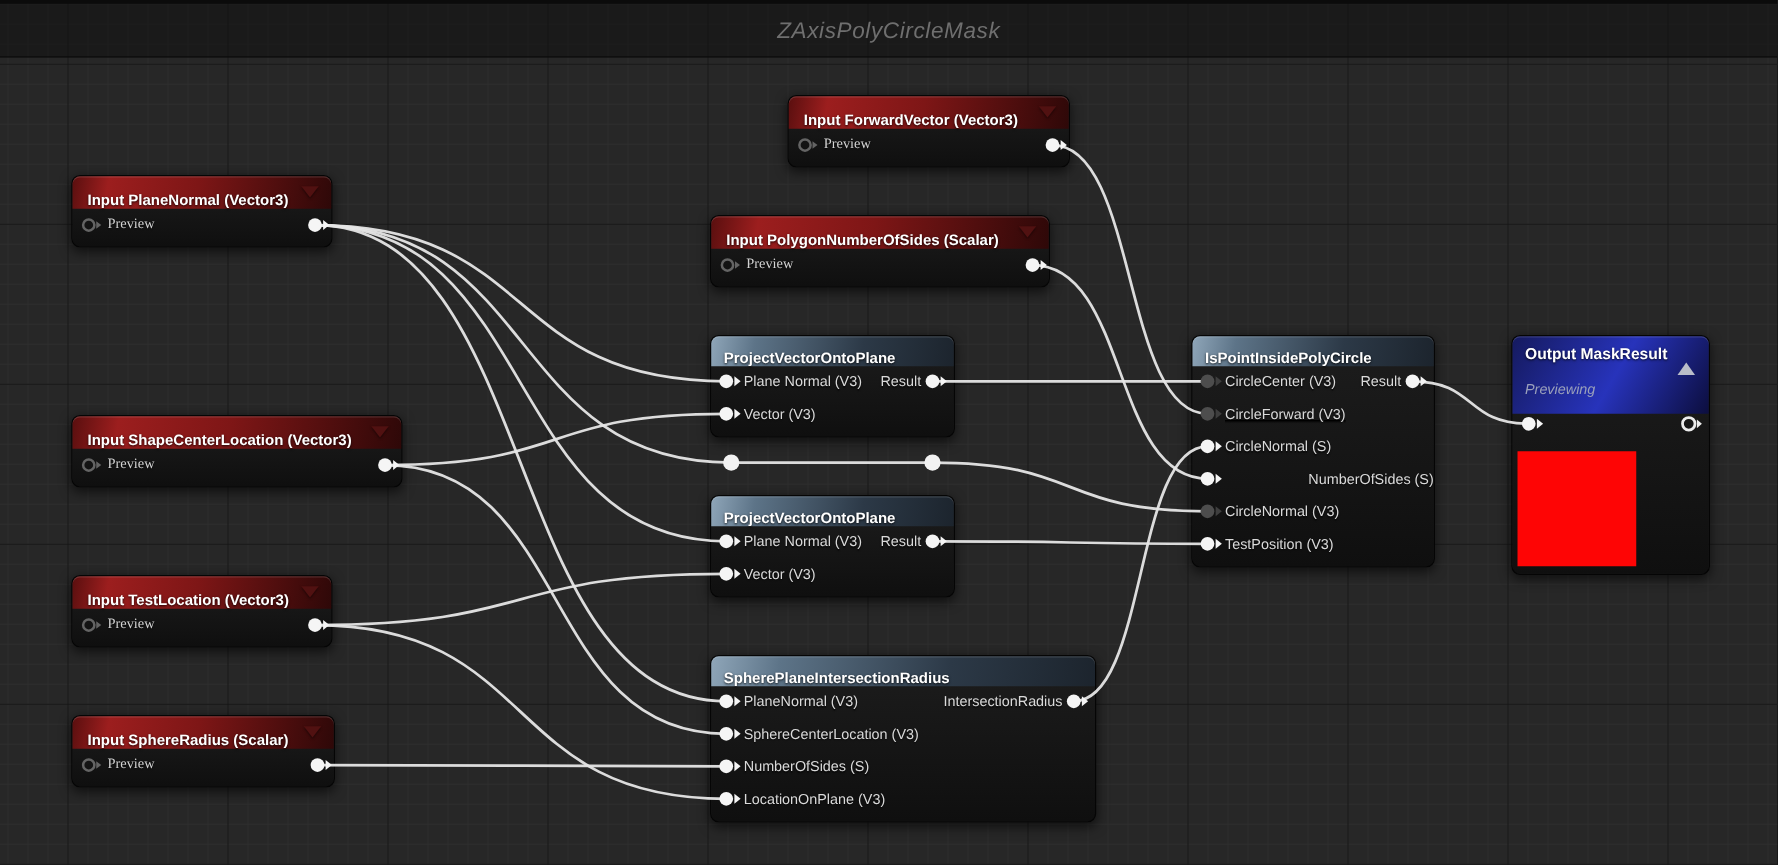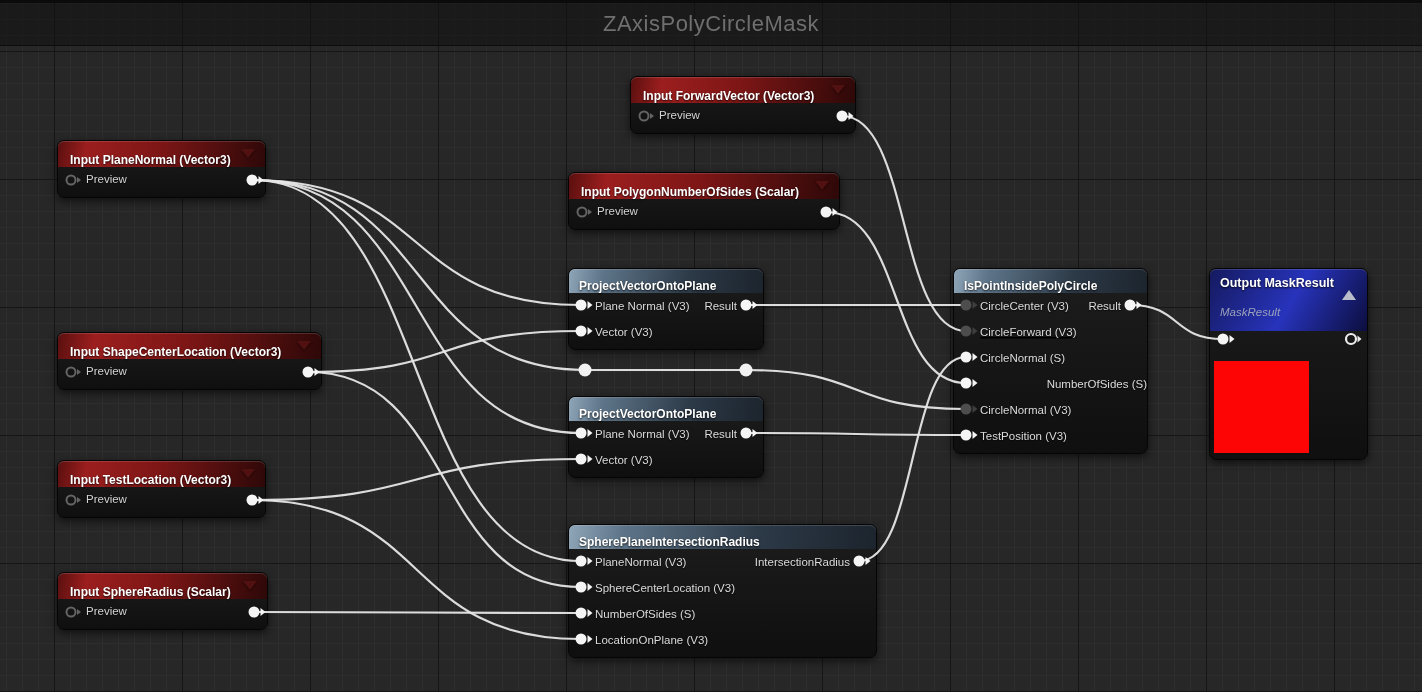--- a/index.html
+++ b/index.html
@@ -9,21 +9,21 @@
     background-image:
       linear-gradient(#161616 1px, transparent 1px),
       linear-gradient(90deg,#161616 1px, transparent 1px),
       linear-gradient(#2e2e2e 1px, transparent 1px),
       linear-gradient(90deg,#2e2e2e 1px, transparent 1px);
     background-size:128px 128px,128px 128px,16px 16px,16px 16px;
     background-position:54px 51px,54px 51px,6px 3px,6px 3px;}
   #titlebar{position:absolute;left:0;top:0;width:100%;height:46px;
     background:rgba(16,16,16,0.55);border-top:3px solid #0b0b0b;border-bottom:1px solid #0c0c0c;
     box-sizing:border-box;display:flex;align-items:center;justify-content:center;z-index:1;}
-  #titlebar .t{color:#6f6f6f;font-size:22px;letter-spacing:.5px;}
+  #titlebar .t{color:#6f6f6f;font-size:18px;letter-spacing:.5px;font-style:italic;}
   .node{position:absolute;z-index:2;border:1px solid #050505;border-radius:7px;
     background:linear-gradient(#1d1d1d,#0f0f0f);box-shadow:0 3px 9px rgba(0,0,0,.6);}
   .hdr{position:absolute;left:0;top:0;right:0;border-radius:6px 6px 0 0;
     display:flex;align-items:flex-end;box-shadow:inset 0 1px 0 rgba(255,255,255,.14);}
   .hdr .title{color:#fff;font-weight:bold;font-size:12px;white-space:nowrap;
     text-shadow:0 1px 2px rgba(0,0,0,.85);}
   .hdr-input{height:26px;background:linear-gradient(100deg,#5a0f0f 0%,#9c1e1e 14%,#7e1616 48%,#2e0808 100%);}
   .hdr-input .title{margin-left:12px;}
   .hdr-function{height:24px;background:linear-gradient(100deg,#8fa6b9 0%,#5d7488 18%,#2c3947 62%,#1c242d 100%);}
   .hdr-function .title{margin-left:10px;}
@@ -33,21 +33,21 @@
   .out-sub{position:absolute;left:10px;top:37px;color:#9aa0bb;font-size:11.5px;font-style:italic;}
   .tri-down{position:absolute;right:10px;top:8px;width:0;height:0;
     border-left:7px solid transparent;border-right:7px solid transparent;
     border-top:9px solid #511111;filter:drop-shadow(0 1px 1px rgba(0,0,0,.5));}
   .tri-up{position:absolute;right:11px;top:21px;width:0;height:0;
     border-left:7px solid transparent;border-right:7px solid transparent;
     border-bottom:10px solid #b9bdc9;}
   .row{position:absolute;left:0;right:0;height:26px;display:flex;align-items:center;}
   .row .llabel{margin-left:26px;color:#dadada;font-size:11.5px;white-space:nowrap;
     text-shadow:0 1px 1px rgba(0,0,0,.6);}
-  .node-input .row .llabel{margin-left:28px;color:#d3d3d3;}
+  .node-input .row .llabel{margin-left:28px;color:#d3d3d3;font-family:Liberation Serif, serif;}
   .row .rlabel{margin-left:auto;margin-right:26px;color:#dadada;font-size:11.5px;white-space:nowrap;
     text-shadow:0 1px 1px rgba(0,0,0,.6);}
   .preview-red{position:absolute;}
   #wires-svg{position:absolute;left:0;top:0;z-index:5;pointer-events:none;}
 </style>
 </head>
 <body>
 
 <div id="stage">
   <div id="titlebar">
@@ -171,21 +171,21 @@
           <span class="llabel">CircleNormal (V3)</span>
         </div>
         <div class="row" style="top: 154px;">
           <span class="llabel">TestPosition (V3)</span>
         </div>
       </div>
       <div class="node node-output" style="left: 1209px; top: 268px; width: 157px; height: 190px;">
         <div class="hdr hdr-output">
           <span class="title">Output MaskResult</span>
           <div class="tri-up"></div>
-          <div class="out-sub">MaskResult</div>
+          <div class="out-sub">Previewing</div>
         </div>
         <div class="preview-red" style="left: 4px; top: 92px; width: 95px; height: 92px; background: rgb(254, 5, 5);"></div>
       </div>
     </div>
   <svg id="wires-svg" width="1422" height="692">
       <path d="M252,180 C432,180 401,305 581,305" fill="none" stroke="#e6e6e6" stroke-width="2.2" stroke-linecap="round" opacity="0.95"></path>
       <path d="M252,180 C432,180 405,370 585,370" fill="none" stroke="#e6e6e6" stroke-width="2.2" stroke-linecap="round" opacity="0.95"></path>
       <path d="M585,370 C673.55,370 657.45,370 746,370" fill="none" stroke="#e6e6e6" stroke-width="2.2" stroke-linecap="round" opacity="0.95"></path>
       <path d="M746,370 C867,370 845,409 966,409" fill="none" stroke="#e6e6e6" stroke-width="2.2" stroke-linecap="round" opacity="0.95"></path>
       <path d="M252,180 C432,180 401,433 581,433" fill="none" stroke="#e6e6e6" stroke-width="2.2" stroke-linecap="round" opacity="0.95"></path>

